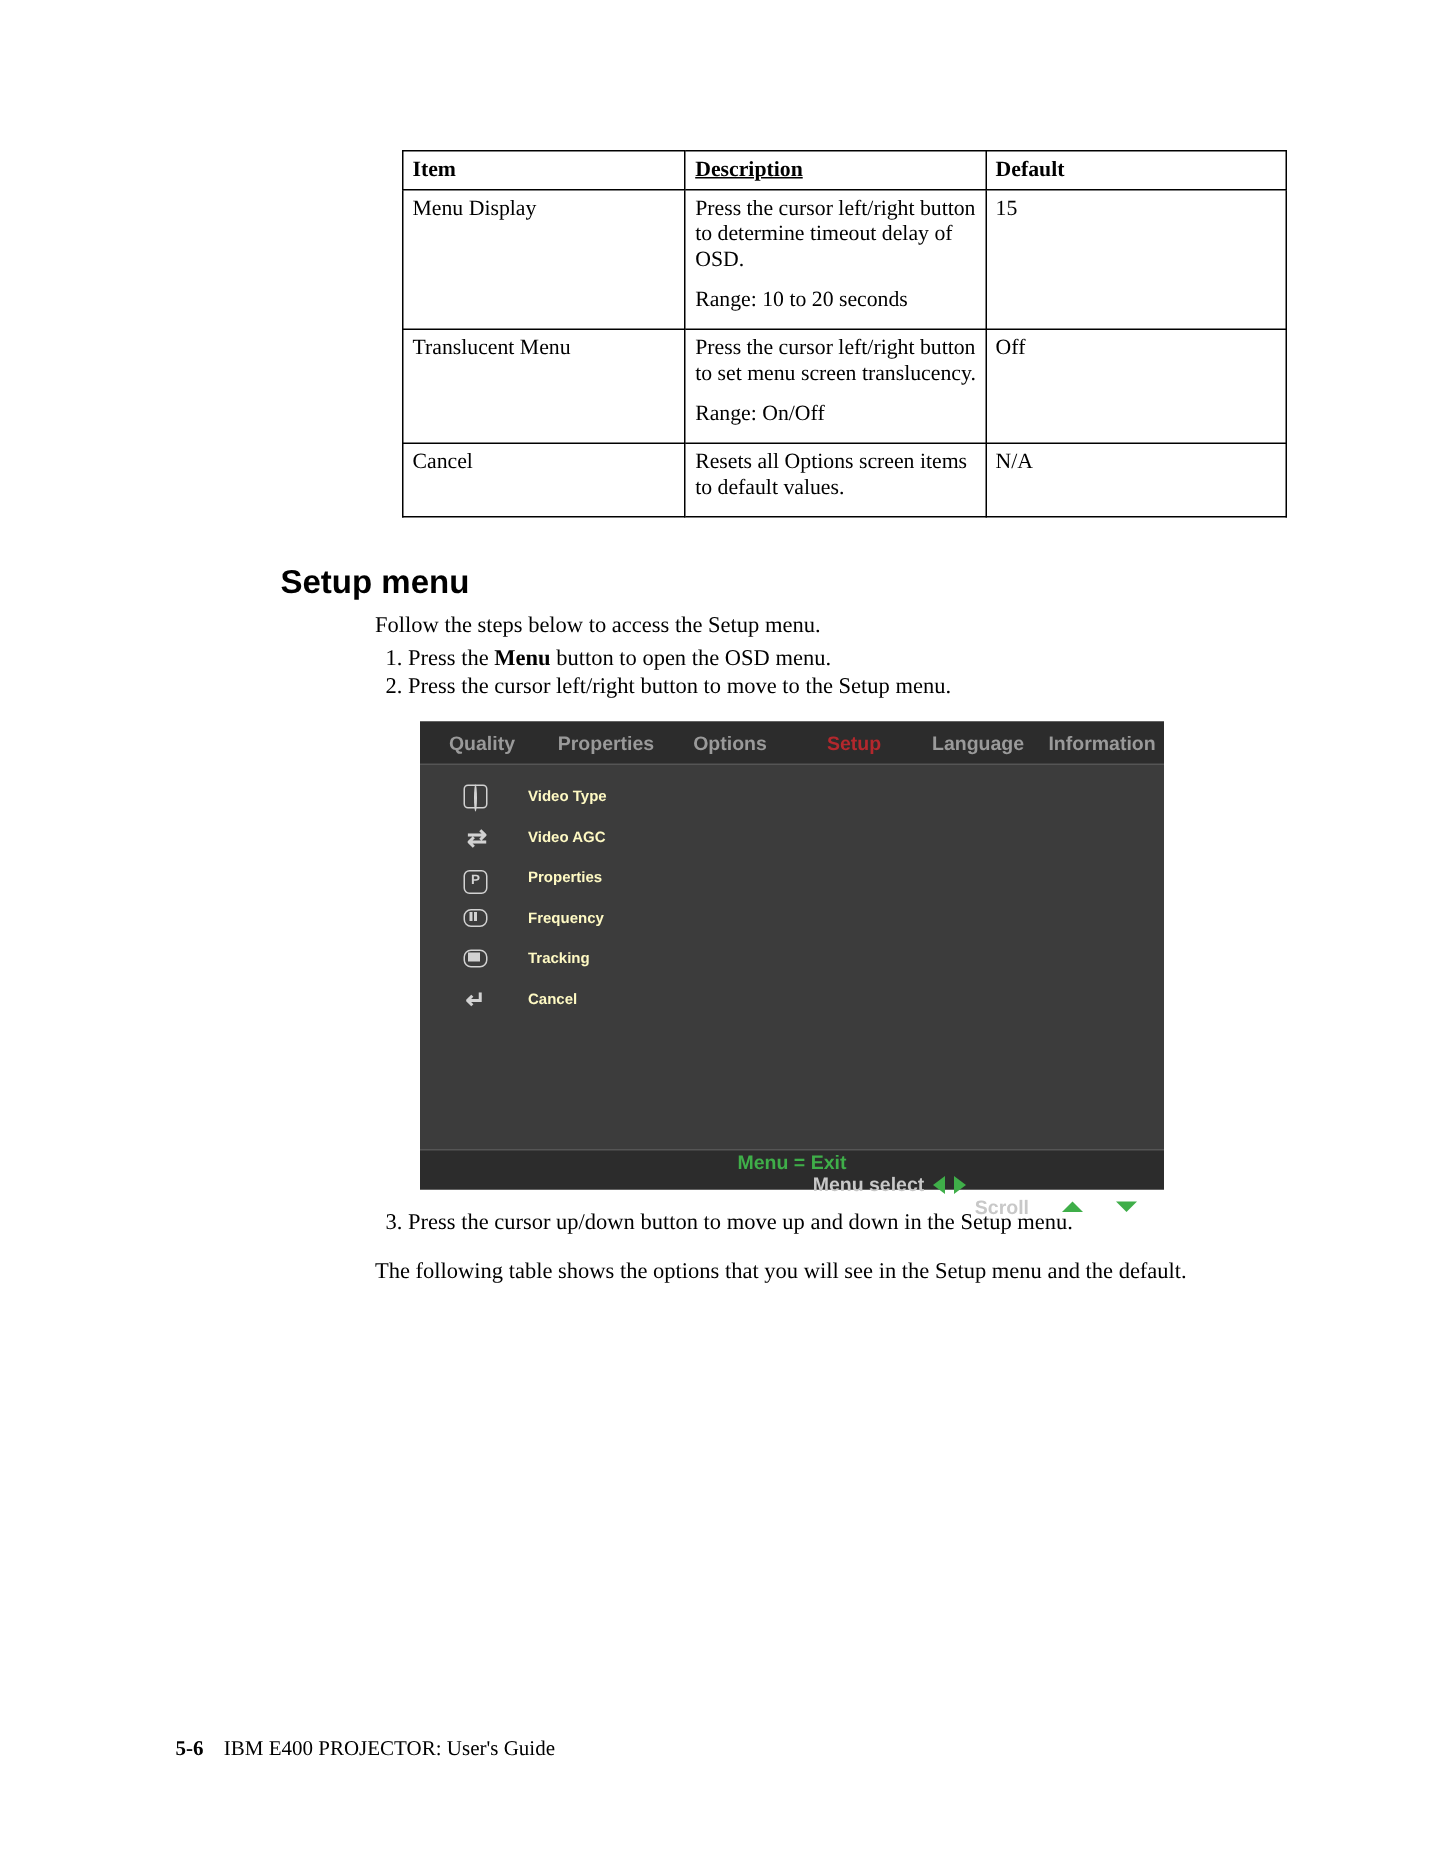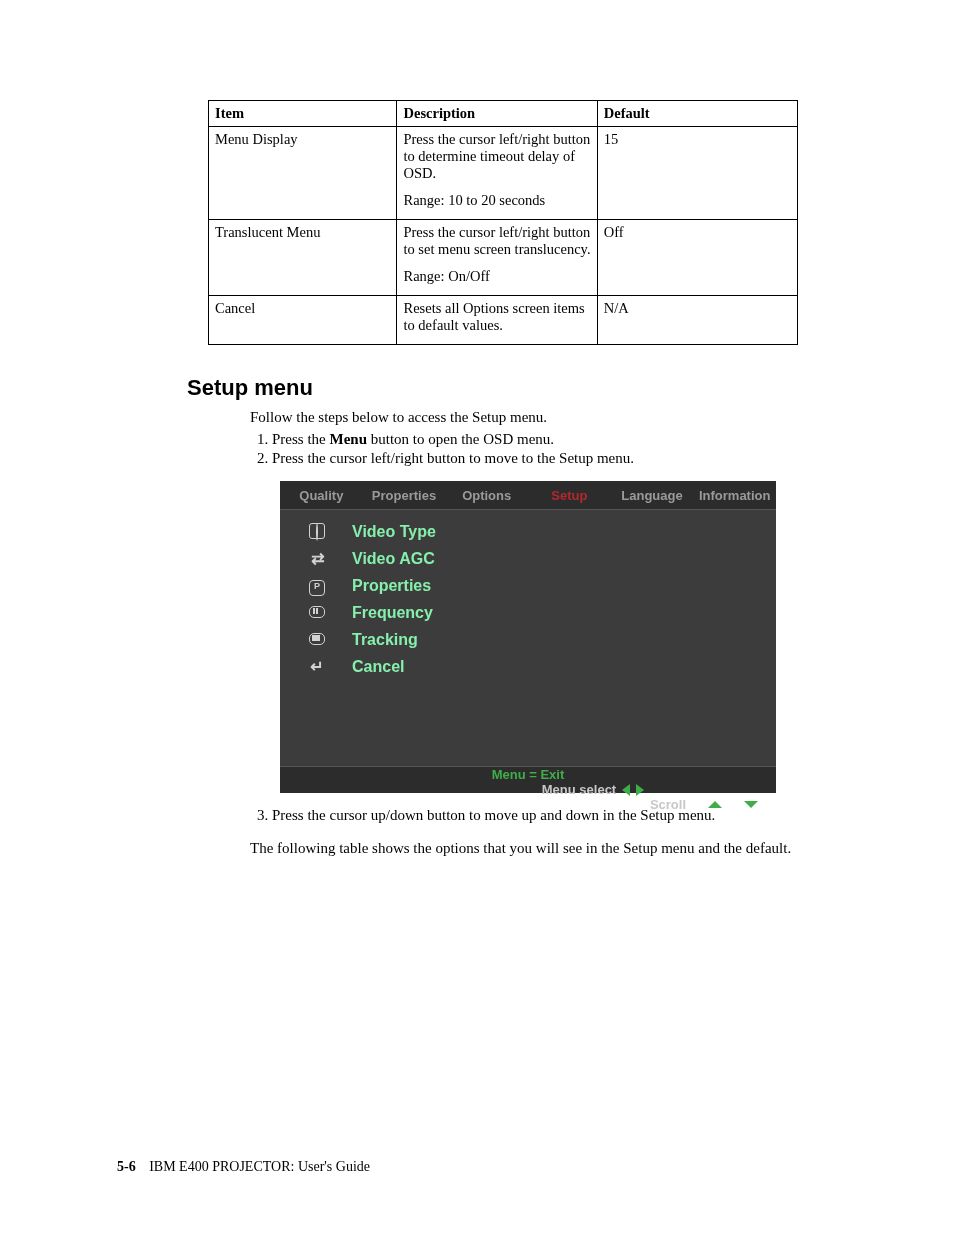--- a/index.html
+++ b/index.html
@@ -11,35 +11,35 @@
     width: 954px;
     height: 1235px;
     position: relative;
   }
   .page {
     padding: 100px 110px 0 180px;
   }
   table.options {
     border-collapse: collapse;
     width: 590px;
-    margin-left: 28px;
+    margin-left: 88px;
     font-size: 14.5px;
   }
   table.options th, table.options td {
     border: 1px solid #000;
     padding: 4px 6px 10px 6px;
     vertical-align: top;
     text-align: left;
   }
   table.options th {
     font-weight: bold;
     padding-bottom: 4px;
   }
   .col-item { width: 32%; }
-  .col-desc { width: 34%; }
+  .col-desc { width: 34%; text-decoration: underline; }
   .col-def  { width: 34%; }
   .desc-block { margin-bottom: 10px; }
   .desc-block:last-child { margin-bottom: 0; }
 
   h2.section {
     font-family: Liberation Sans, sans-serif;
     font-weight: bold;
     font-size: 22px;
     margin: 30px 0 6px 7px;
   }
@@ -89,23 +89,23 @@
     align-items: center;
     height: 27px;
   }
   .osd-icon {
     width: 34px;
     text-align: center;
     color: #d2d2d2;
   }
   .osd-icon span { display:inline-block; }
   .osd-label {
-    color: #86efac;
-    font-weight: bold;
-    font-size: 16px;
+    color: #fef9c3;
+    font-weight: bold;
+    font-size: 10px;
     padding-left: 18px;
   }
   .osd-footer {
     position: absolute;
     left: 0; right: 0; bottom: 0;
     display: flex;
     align-items: center;
     height: 26px;
     background: #2c2c2c;
     border-top: 1px solid #555;

